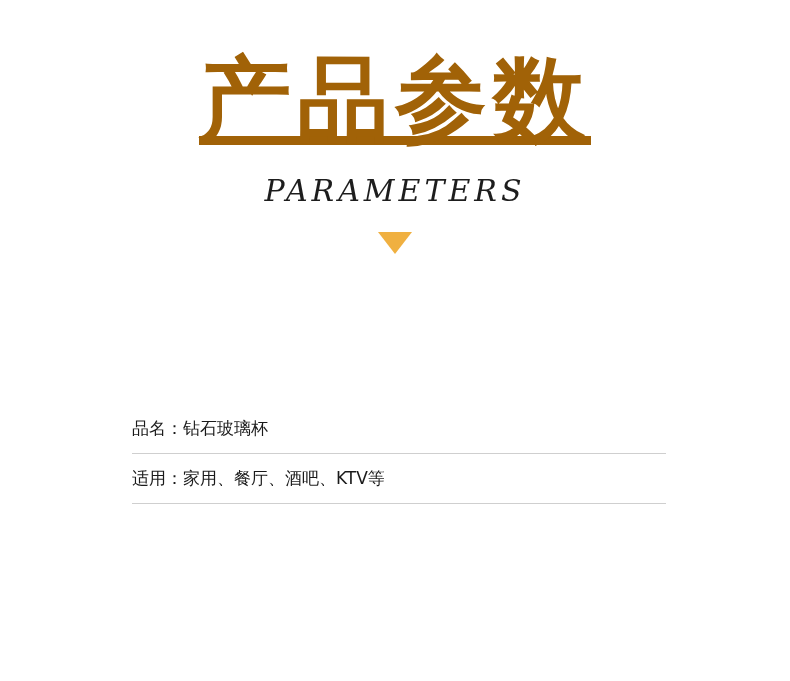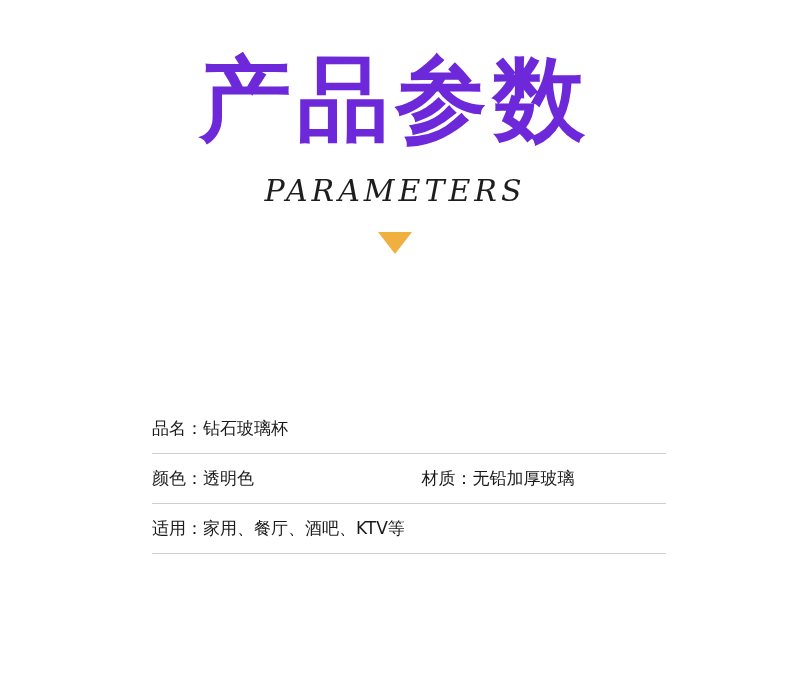--- a/index.html
+++ b/index.html
@@ -23,22 +23,23 @@
   .title-block {
     text-align: center;
     padding-top: 52px;
   }
   .main-title {
     font-family: "DejaVu Sans", "Liberation Sans", sans-serif;
     font-weight: bold;
     font-size: 92px;
     line-height: 1.05;
     letter-spacing: 6px;
-    color: #6d28d9;
+    color: #a16207;
     margin: 0;
+    text-decoration: underline;
   }
   .sub-title {
     font-family: "DejaVu Serif", "Liberation Serif", serif;
     font-style: italic;
     font-size: 30px;
     letter-spacing: 4px;
     color: #1d1d1d;
     margin: 24px 0 4px 0;
     font-weight: 400;
   }
@@ -58,21 +59,20 @@
     position: absolute;
     left: 132px;
     top: 404px;
     width: 534px;
   }
   .spec-row {
     display: flex;
     align-items: flex-end;
     height: 49px;
     border-bottom: 1px solid #cfcfcf;
-    margin-left: 20px;
   }
   .spec-row:last-child {
     border-bottom: 1px solid #cfcfcf;
   }
   .spec-cell {
     font-size: 17px;
     color: #1a1a1a;
     padding-bottom: 13px;
     white-space: nowrap;
     font-family: "DejaVu Sans", "Liberation Sans", sans-serif;
@@ -100,24 +100,20 @@
   <div class="arrow-wrap">
     <span class="arrow"></span>
   </div>
 
   <div class="spec-table">
 
     <div class="spec-row">
       <div class="spec-cell cell-left">品名：钻石玻璃杯</div>
     </div>
 
-    <div class="spec-row">
-      <div class="spec-cell cell-left">颜色：透明色</div>
-      <div class="spec-cell cell-right">材质：无铅加厚玻璃</div>
-    </div>
 
     <div class="spec-row">
       <div class="spec-cell cell-full">适用：家用、餐厅、酒吧、KTV等</div>
     </div>
 
   </div>
 
 </div>
 
 </body></html>

